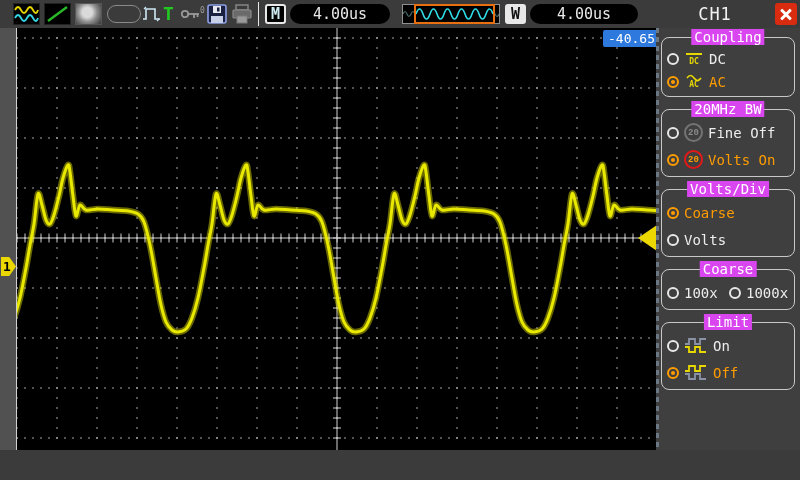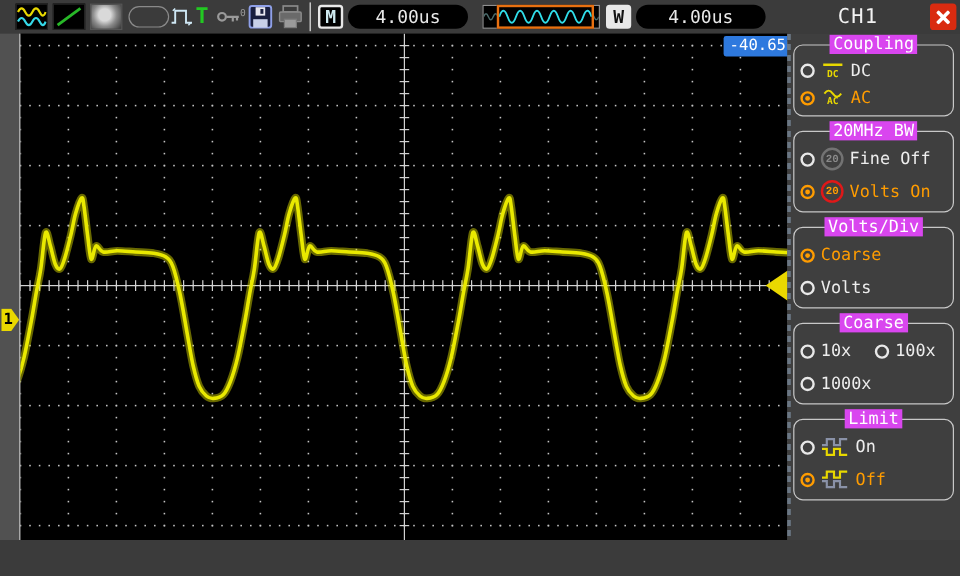--- a/index.html
+++ b/index.html
@@ -1746,24 +1746,20 @@
         <span class="radio"></span>
         <span class="opt-label">Volts</span>
       </div>
     </div>
 
     <div class="sec">
       <div class="sec-title">Coarse</div>
       <div class="probe-grid">
         <div class="opt">
           <span class="radio"></span>
-          <span class="opt-label">10x</span>
-        </div>
-        <div class="opt">
-          <span class="radio"></span>
           <span class="opt-label">100x</span>
         </div>
         <div class="opt">
           <span class="radio"></span>
           <span class="opt-label">1000x</span>
         </div>
       </div>
     </div>
 
     <div class="sec">

